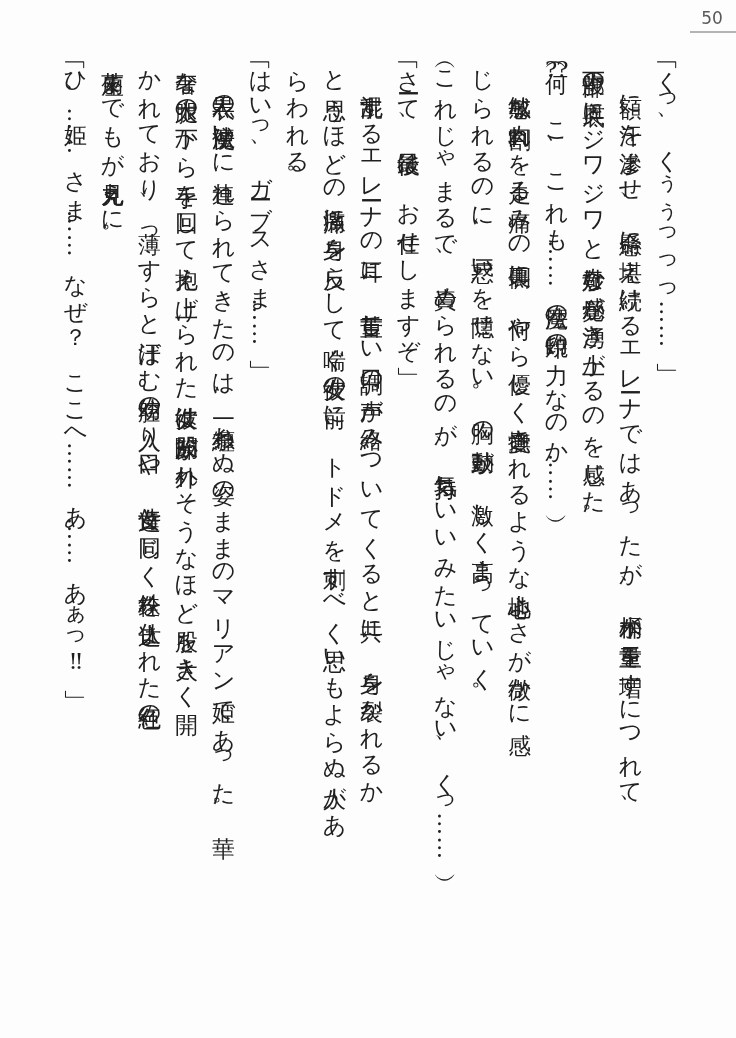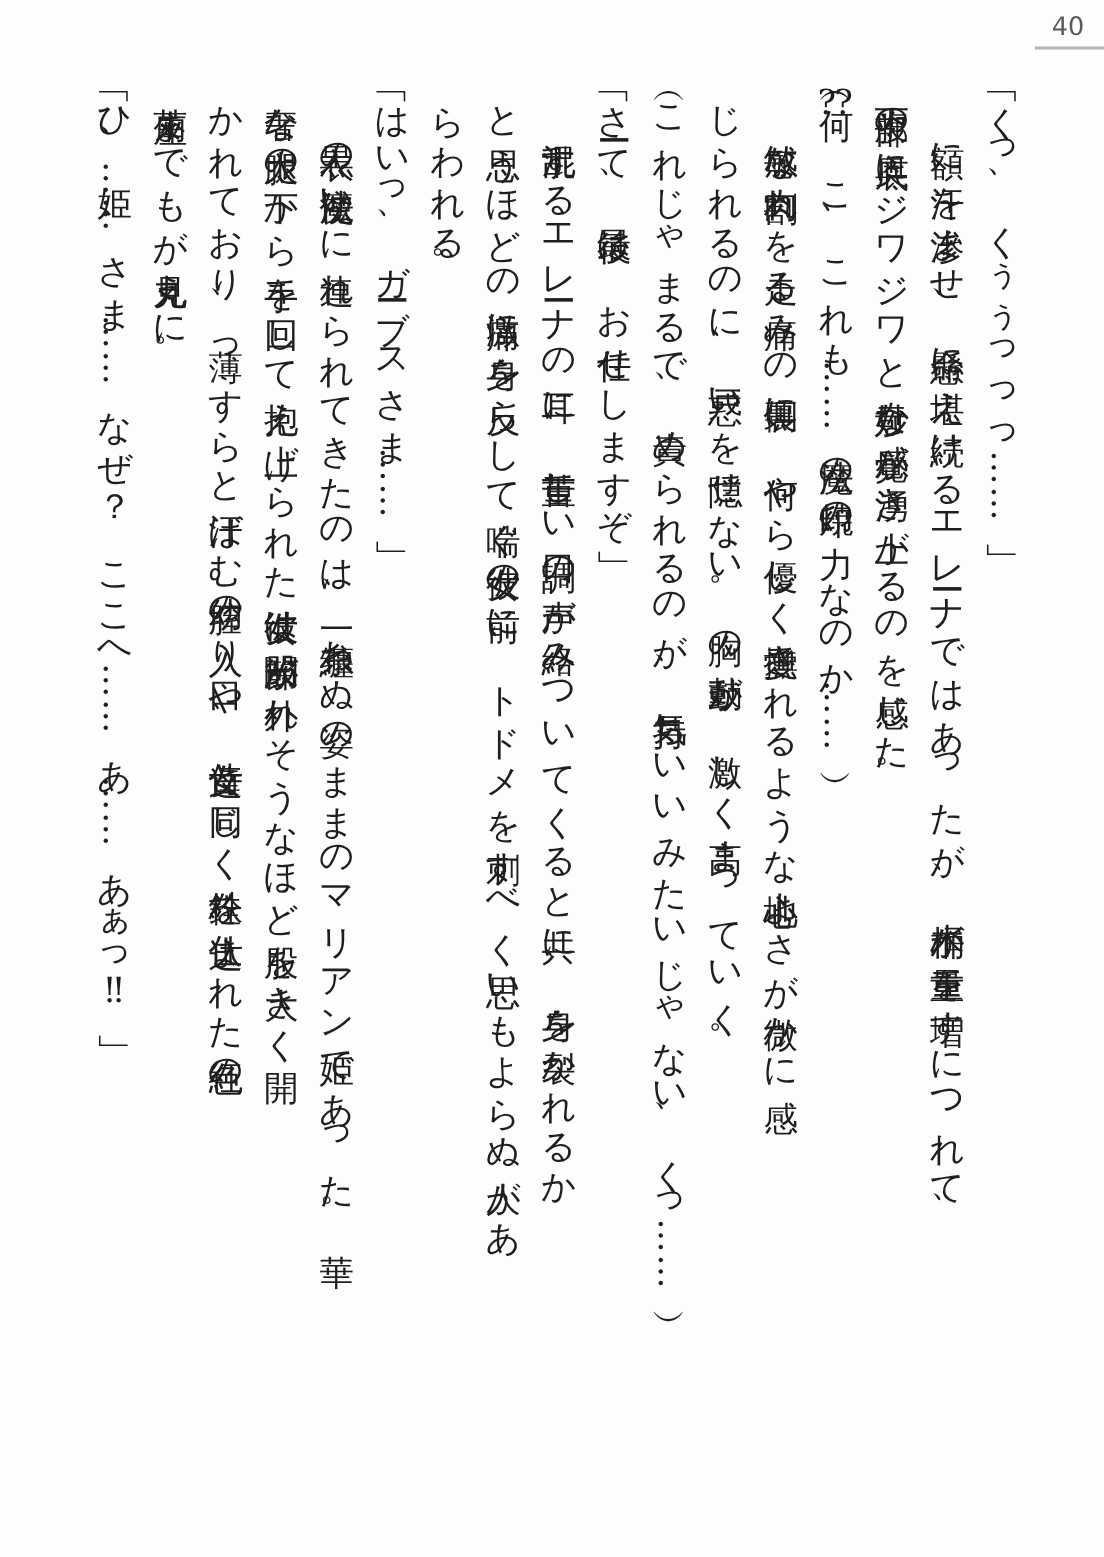--- a/index.html
+++ b/index.html
@@ -56,21 +56,21 @@
   }
   .text-line {
     
     white-space: nowrap;
   }
 </style>
 </head>
 <body>
 
 <div class="page">
-  <div class="page-number">40</div>
+  <div class="page-number">50</div>
   <div class="text-block">
       <div class="text-line">「くっ、くぅぅっっっ……」</div>
       <div class="text-line">　額に汗を滲ませ、懸命に堪え続けるエレーナではあったが、木桶が重量を増すにつれて、</div>
       <div class="text-line">下腹部の奥底にジワジワと奇妙な感覚が湧き上がるのを感じた。</div>
       <div class="text-line">（何⁇　こ、これも……魔法の焼印の力、なのか……）</div>
       <div class="text-line">　敏感な肉割れを走る痛みの裏側に、何やら優しく愛撫されるような心地よさが微かに感</div>
       <div class="text-line">じられるのに、戸惑いを隠せない。胸の鼓動が、激しく高まっていく。</div>
       <div class="text-line">（これじゃまるで、責められるのが、気持ちいいみたいじゃない、くっ……）</div>
       <div class="text-line">「さーて、最後は、お任せしますぞ」</div>
       <div class="text-line">　混乱するエレーナの耳に、重苦しい口調の声が絡みついてくると共に、身を裂かれるか</div>

